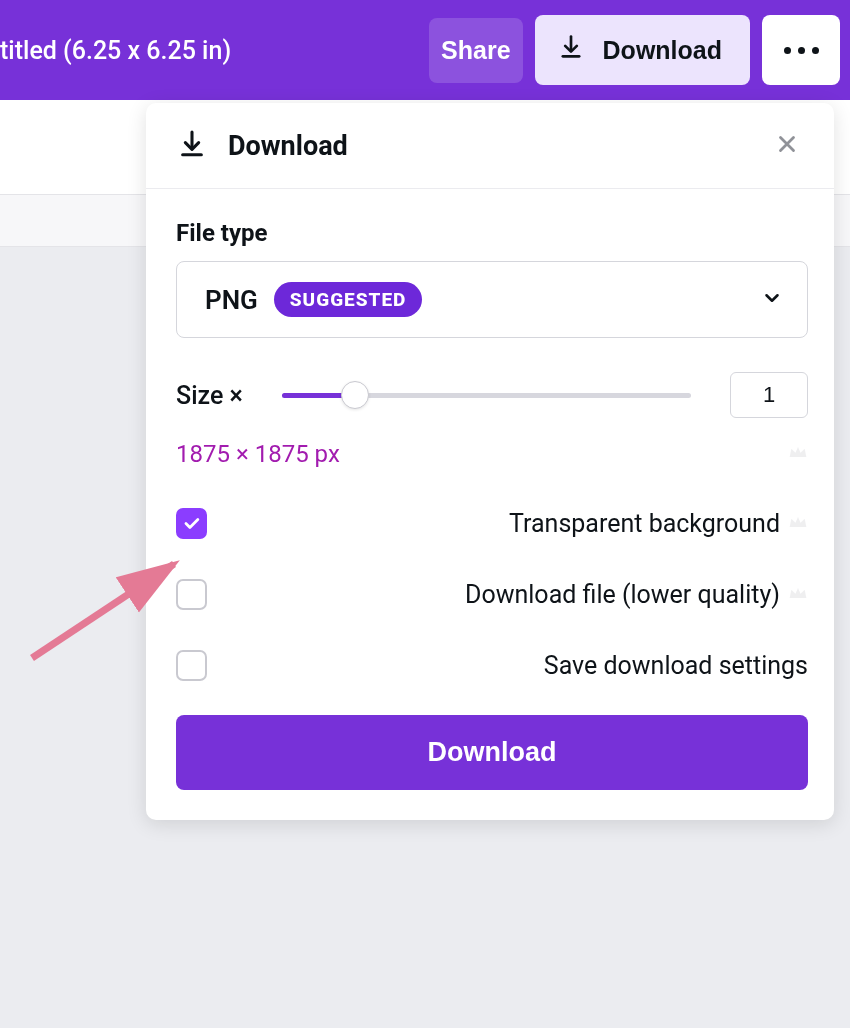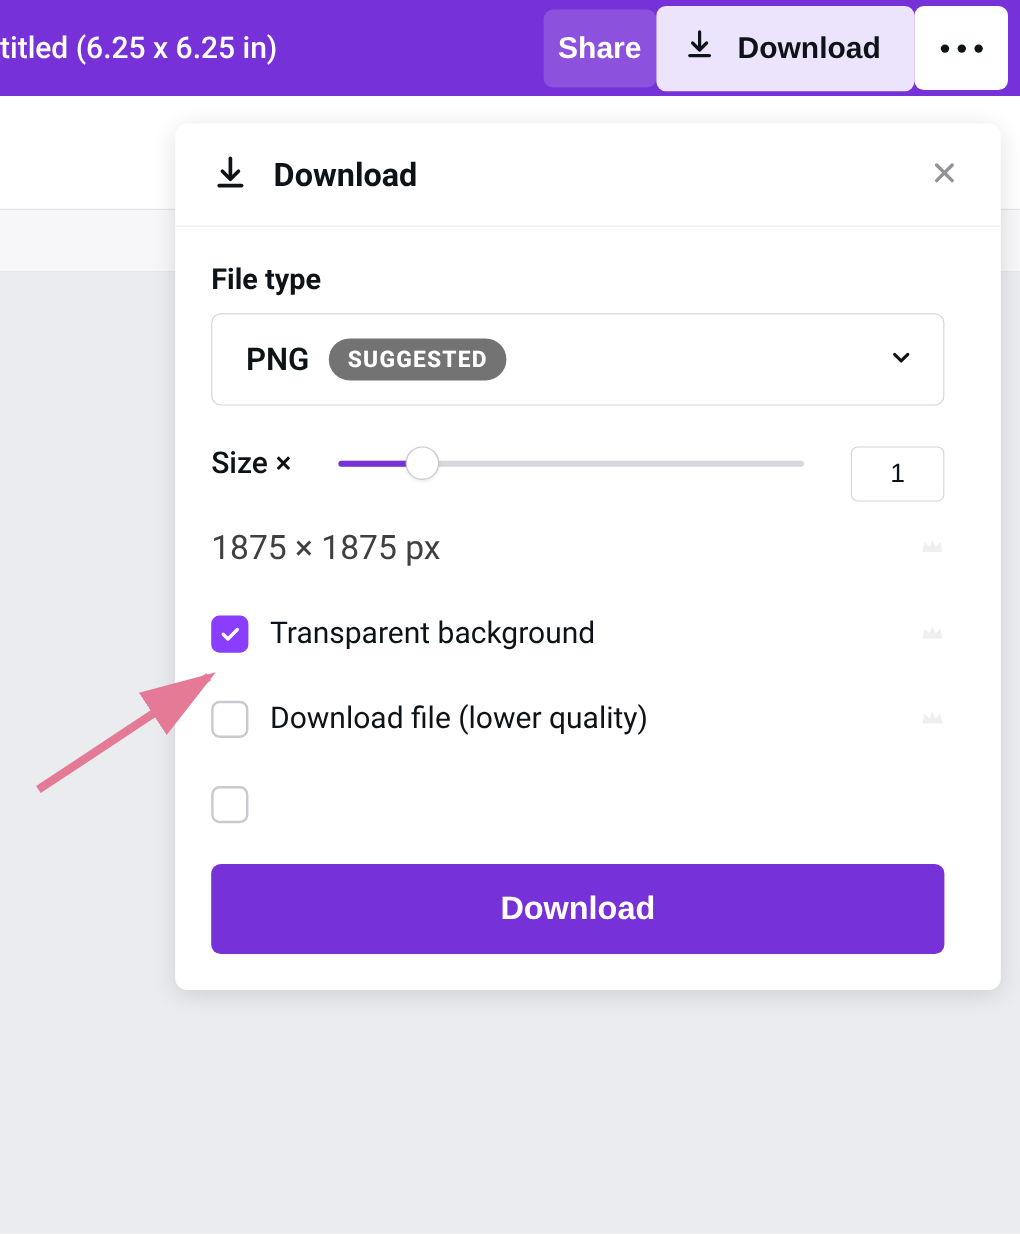--- a/index.html
+++ b/index.html
@@ -6,25 +6,26 @@
     body {
       font-family: -apple-system, BlinkMacSystemFont, "Segoe UI", Roboto, Helvetica, Arial, sans-serif;
       width: 850px;
       height: 1028px;
       overflow: hidden;
       background: #ebecf0;
       position: relative;
     }
     .topbar {
       background: #7731d8;
-      height: 80px;
+      height: 100px;
       display: flex;
       align-items: center;
       justify-content: flex-end;
       padding: 0 10px 0 0;
+      gap: 12px;
       position: relative;
       z-index: 1;
     }
     .title-text {
       color: #fff;
       font-size: 25px;
       font-weight: 500;
       position: absolute;
       left: 0;
       white-space: nowrap;
@@ -100,21 +101,21 @@
       color: #0e1318;
       flex: 1;
     }
     .close-btn {
       color: #909298;
       background: none;
       border: none;
       padding: 4px;
     }
     .panel-body {
-      padding: 30px 47px 30px 30px;
+      padding: 30px 26px 30px 30px;
     }
     .section-label {
       font-size: 24px;
       font-weight: 700;
       color: #0e1318;
       margin-bottom: 14px;
     }
     .filetype-select {
       border: 1px solid #d5d6dc;
       border-radius: 8px;
@@ -123,31 +124,32 @@
       align-items: center;
       gap: 16px;
       margin-bottom: 34px;
     }
     .filetype-value {
       font-size: 26px;
       font-weight: 600;
       color: #0e1318;
     }
     .badge {
-      background: #737373;
+      background: #6d28d9;
       color: #fff;
       font-size: 19px;
       font-weight: 800;
       letter-spacing: 1px;
       padding: 6px 16px;
       border-radius: 999px;
     }
     .filetype-select .spacer { flex: 1; }
     .size-row {
       display: flex;
+      align-items: center;
       gap: 39px;
       margin-bottom: 22px;
     }
     .size-label {
       font-size: 25px;
       font-weight: 500;
       color: #0e1318;
     }
     .slider {
       flex: 1;
@@ -195,33 +197,34 @@
       font-weight: 500;
       color: #0e1318;
     }
     .dims-row {
       display: flex;
       align-items: center;
       justify-content: space-between;
       margin-bottom: 40px;
     }
     .dims-text {
-      font-size: 28px;
-      color: #404040;
+      font-size: 24px;
+      color: #a21caf;
     }
     .crown {
       width: 20px;
       height: 16px;
       opacity: 0.2;
     }
     .opt-row {
       display: flex;
       align-items: center;
-      gap: 18px;
+      gap: 8px;
       margin-bottom: 40px;
+      text-align: right;
     }
     .opt-row:last-of-type { margin-bottom: 34px; }
     .checkbox {
       width: 31px;
       height: 31px;
       border-radius: 7px;
       border: 2px solid #c9c9d0;
       flex-shrink: 0;
       display: flex;
       align-items: center;
@@ -350,20 +353,21 @@
       <span class="opt-label">Download file (lower quality)</span>
       <span>
         <svg class="crown" viewBox="0 0 24 16" fill="#b1b2b9">
             <path d="M2 14h20l-2-10-5 5-3-7-3 7-5-5z"></path>
           </svg>
       </span>
     </div>
 
     <div class="opt-row">
       <div class="checkbox"></div>
+      <span class="opt-label">Save download settings</span>
     </div>
 
     <button class="primary-btn">Download</button>
   </div>
 </div>
 
 <svg class="arrow-annotation" width="160" height="110" viewBox="0 0 160 110">
   <defs>
     <marker id="ah" markerWidth="10" markerHeight="10" refX="8" refY="3" orient="auto">
       <path d="M0,0 L9,3 L0,6 z" fill="#e47a95"></path>

